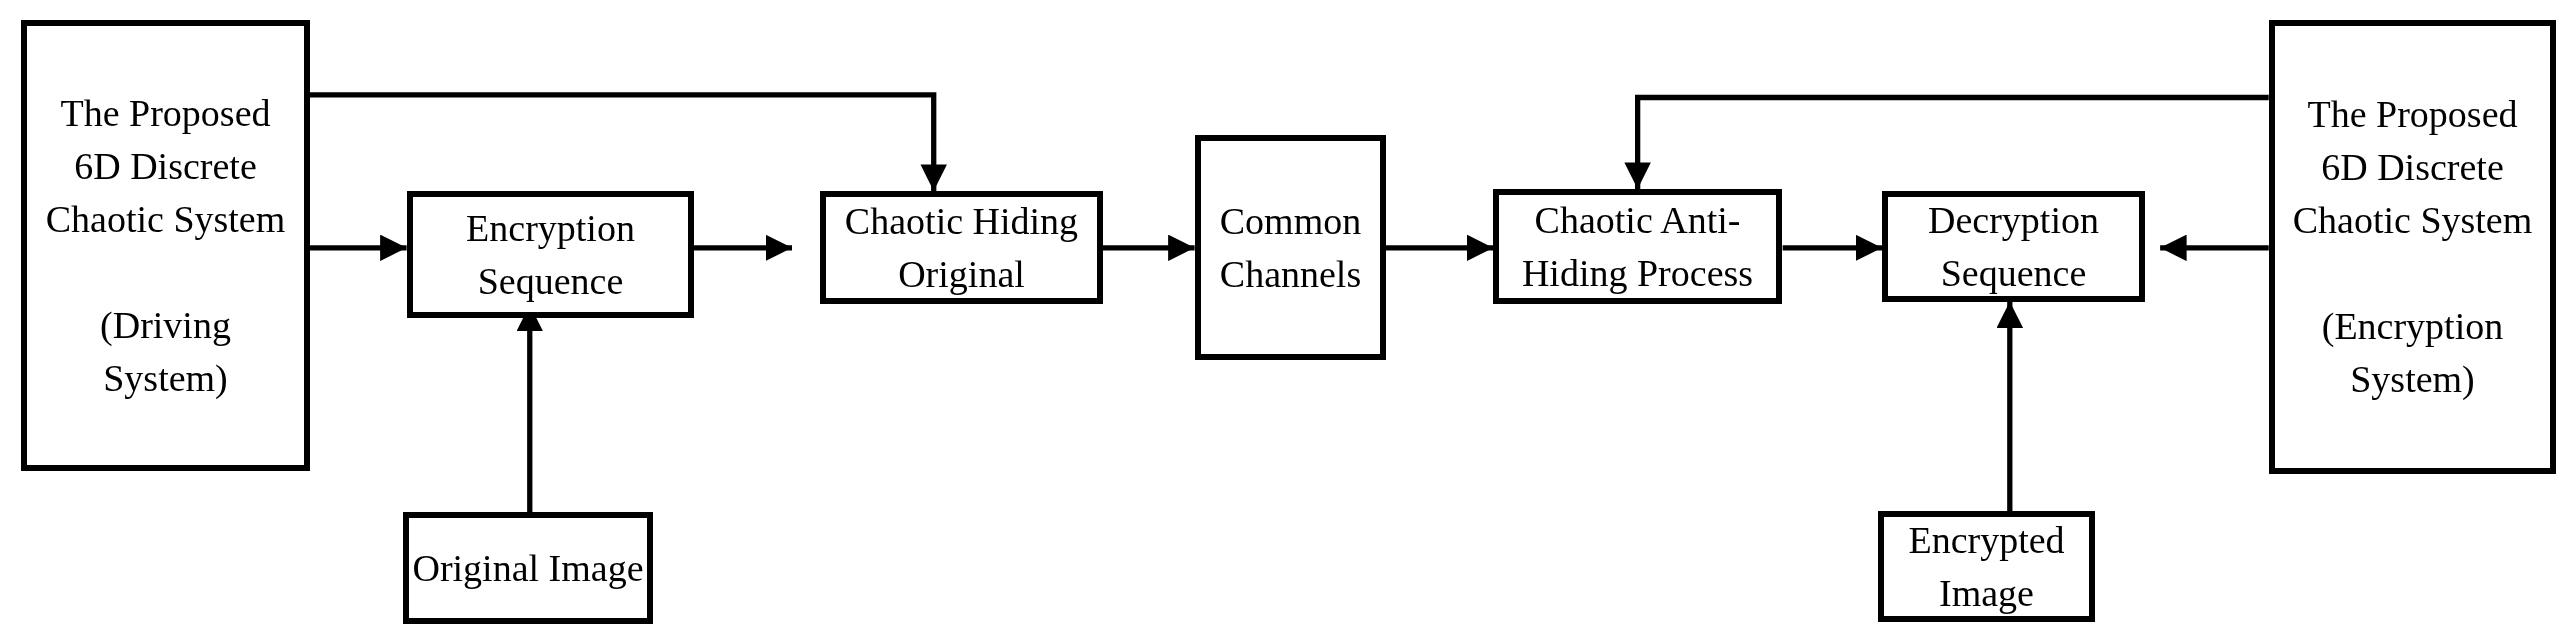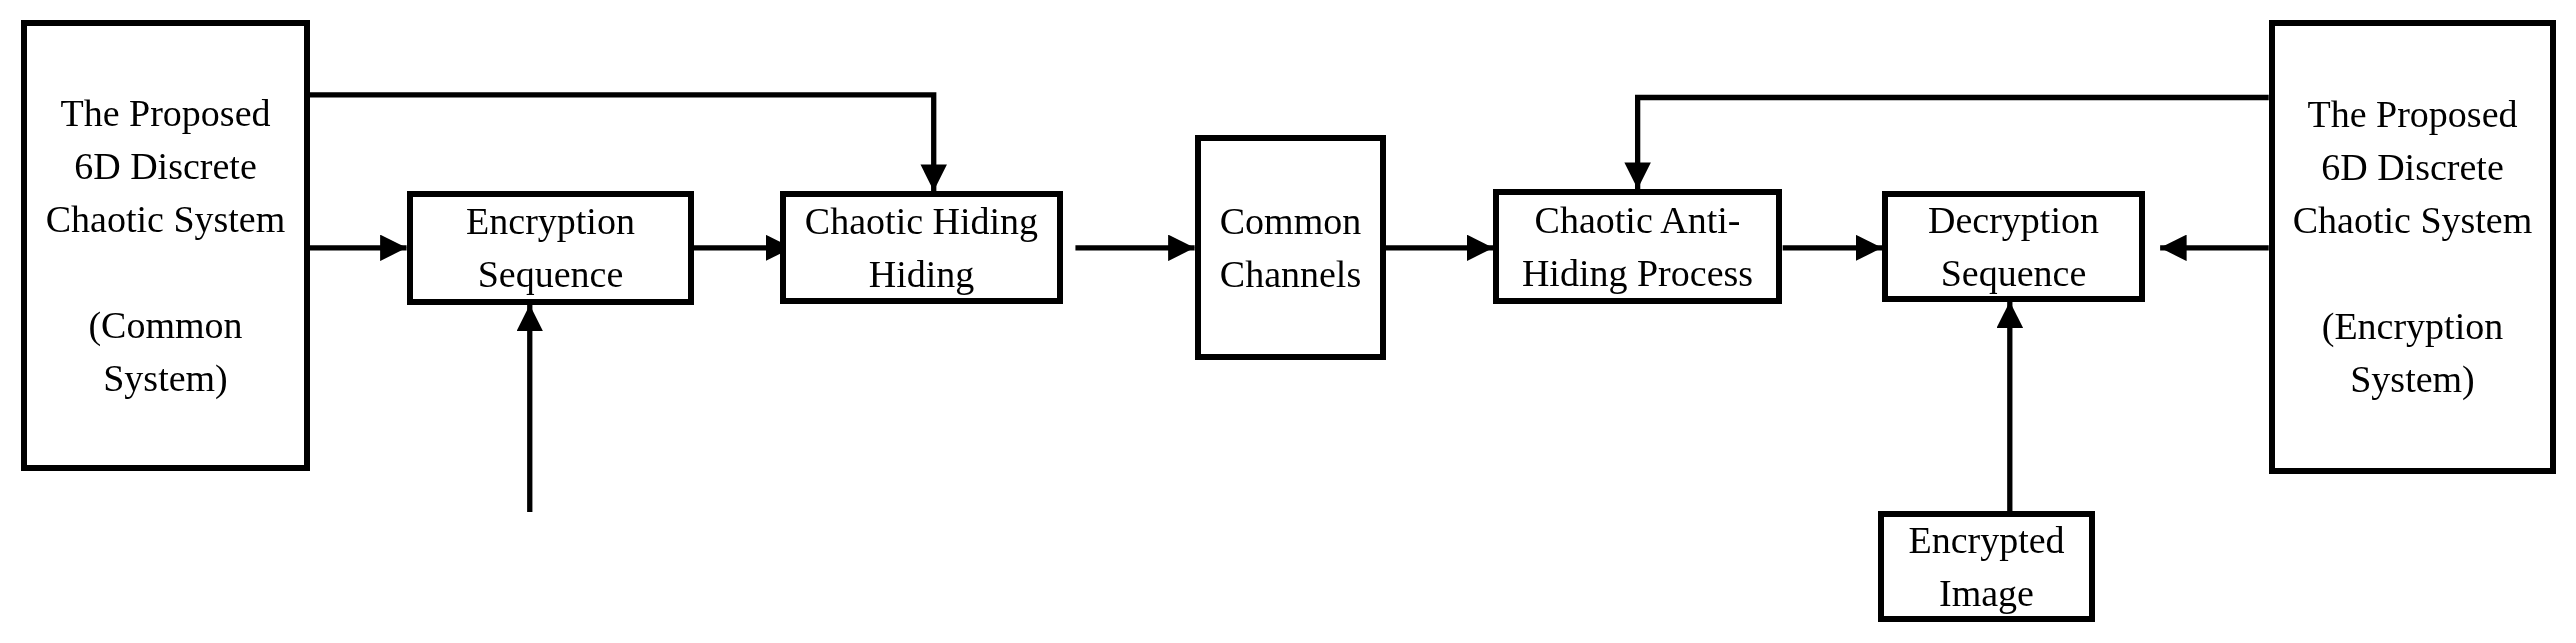--- a/index.html
+++ b/index.html
@@ -71,30 +71,30 @@
       <polyline points="2692,374 2842,374" class="edge" marker-end="url(#arrowhead)" style="stroke: rgb(0, 0, 0);"></polyline>
       <polyline points="3426,374 3262,374" class="edge" marker-end="url(#arrowhead)" style="stroke: rgb(0, 0, 0);"></polyline>
       <polyline points="800,773 800,460" class="edge" marker-end="url(#arrowhead)" style="stroke: rgb(0, 0, 0);"></polyline>
       <polyline points="3035,772 3035,455" class="edge" marker-end="url(#arrowhead)" style="stroke: rgb(0, 0, 0);"></polyline>
     </svg>
 <div class="node big" style="left: 21px; top: 20px; width: 289px; height: 451px; border-color: rgb(0, 0, 0);">
       <span class="tline">The Proposed</span>
       <span class="tline">6D Discrete</span>
       <span class="tline">Chaotic System</span>
       <span class="tline"></span>
-      <span class="tline">(Common</span>
+      <span class="tline">(Driving</span>
       <span class="tline">System)</span>
     </div>
-    <div class="node" style="left: 407px; top: 191px; width: 287px; height: 114px; border-color: rgb(0, 0, 0);">
+    <div class="node" style="left: 407px; top: 191px; width: 287px; height: 127px; border-color: rgb(0, 0, 0);">
       <span class="tline">Encryption</span>
       <span class="tline">Sequence</span>
     </div>
-    <div class="node" style="left: 780px; top: 191px; width: 283px; height: 113px; border-color: rgb(0, 0, 0);">
+    <div class="node" style="left: 820px; top: 191px; width: 283px; height: 113px; border-color: rgb(0, 0, 0);">
       <span class="tline">Chaotic Hiding</span>
-      <span class="tline">Hiding</span>
+      <span class="tline">Original</span>
     </div>
     <div class="node" style="left: 1195px; top: 135px; width: 191px; height: 225px; border-color: rgb(0, 0, 0);">
       <span class="tline">Common</span>
       <span class="tline">Channels</span>
     </div>
     <div class="node" style="left: 1493px; top: 189px; width: 289px; height: 115px; border-color: rgb(0, 0, 0);">
       <span class="tline">Chaotic Anti-</span>
       <span class="tline">Hiding Process</span>
     </div>
     <div class="node" style="left: 1882px; top: 191px; width: 263px; height: 111px; border-color: rgb(0, 0, 0);">
@@ -102,18 +102,21 @@
       <span class="tline">Sequence</span>
     </div>
     <div class="node big" style="left: 2269px; top: 20px; width: 287px; height: 454px; border-color: rgb(0, 0, 0);">
       <span class="tline">The Proposed</span>
       <span class="tline">6D Discrete</span>
       <span class="tline">Chaotic System</span>
       <span class="tline"></span>
       <span class="tline">(Encryption</span>
       <span class="tline">System)</span>
     </div>
+    <div class="node" style="left: 403px; top: 512px; width: 250px; height: 112px; border-color: rgb(0, 0, 0);">
+      <span class="tline">Original Image</span>
+    </div>
     <div class="node" style="left: 1878px; top: 511px; width: 217px; height: 111px; border-color: rgb(0, 0, 0);">
       <span class="tline">Encrypted</span>
       <span class="tline">Image</span>
     </div>
   </div>
 
 
 </body></html>

